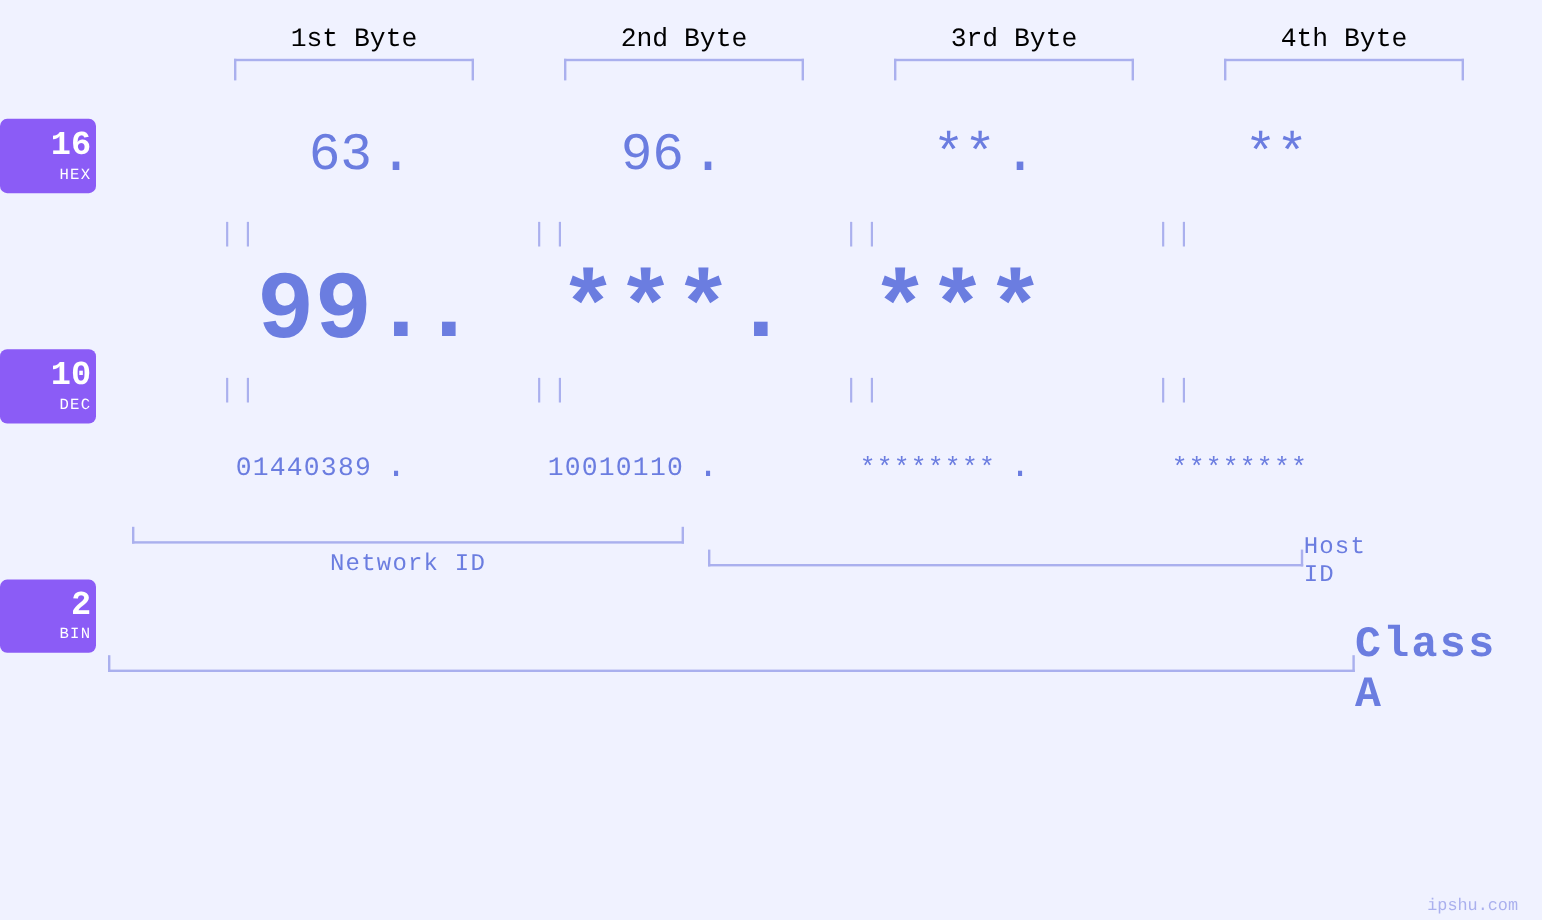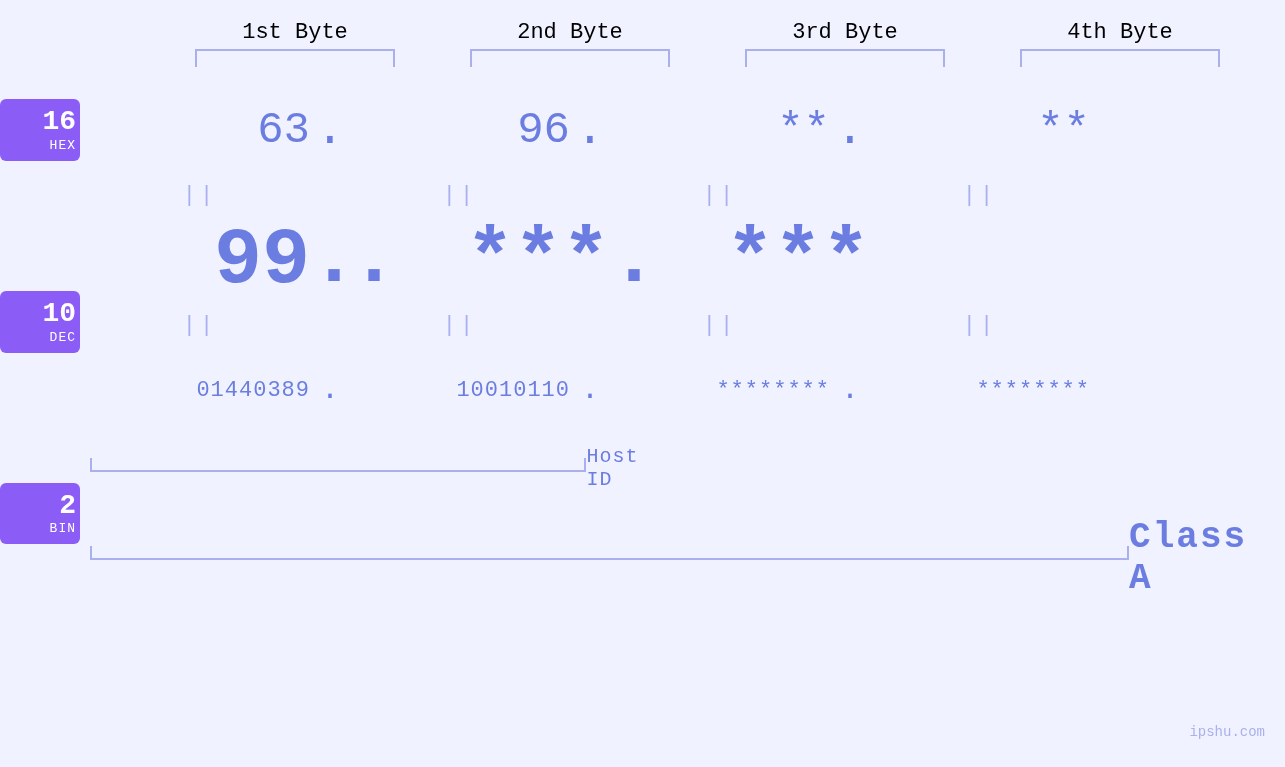--- a/index.html
+++ b/index.html
@@ -162,21 +162,21 @@
       letter-spacing: 4px;
     }
 
     .equals-spacer {
       width: 40px;
     }
 
     
     .watermark {
       position: absolute;
-      bottom: 27px;
+      bottom: 4px;
       right: 20px;
       color: #aab0ee;
       font-size: 14px;
       font-family: 'Courier New', Courier, monospace;
     }
   </style>
 </head>
 <body>
 
 <div class="container">
@@ -260,20 +260,24 @@
         <div class="dot">.</div>
         <div class="cell">10010110</div>
         <div class="dot">.</div>
         <div class="cell">********</div>
         <div class="dot">.</div>
         <div class="cell">********</div>
       </div>
 
       <div style="display:flex; width:100%; align-items:flex-start; margin-top:4px;">
 
+        <div style="display:flex; flex-direction:column; align-items:center; width:500px;">
+          <div style="width:460px; height:14px; border-left:2px solid #aab0ee; border-bottom:2px solid #aab0ee; border-right:2px solid #aab0ee;"></div>
+          <div style="color:#6b7de0; font-size:20px; font-family:'Courier New',Courier,monospace; margin-top:6px; letter-spacing:1px;">Network ID</div>
+        </div>
 
         <div style="display:flex; flex-direction:row; align-items:center; width:580px;">
           <div style="width:540px; height:14px; border-left:2px solid #aab0ee; border-bottom:2px solid #aab0ee; border-right:2px solid #aab0ee;"></div>
           <div style="color:#6b7de0; font-size:20px; font-family:'Courier New',Courier,monospace; margin-top:6px; letter-spacing:1px;">Host ID</div>
         </div>
       </div>
 
       <div style="display:flex; flex-direction:row; align-items:center; width:100%; margin-top:16px;">
         <div style="width:1080px; height:14px; border-left:2px solid #aab0ee; border-bottom:2px solid #aab0ee; border-right:2px solid #aab0ee;"></div>
         <div style="color:#6b7de0; font-size:36px; font-family:'Courier New',Courier,monospace; margin-top:10px; letter-spacing:2px; font-weight:bold;">Class A</div>

